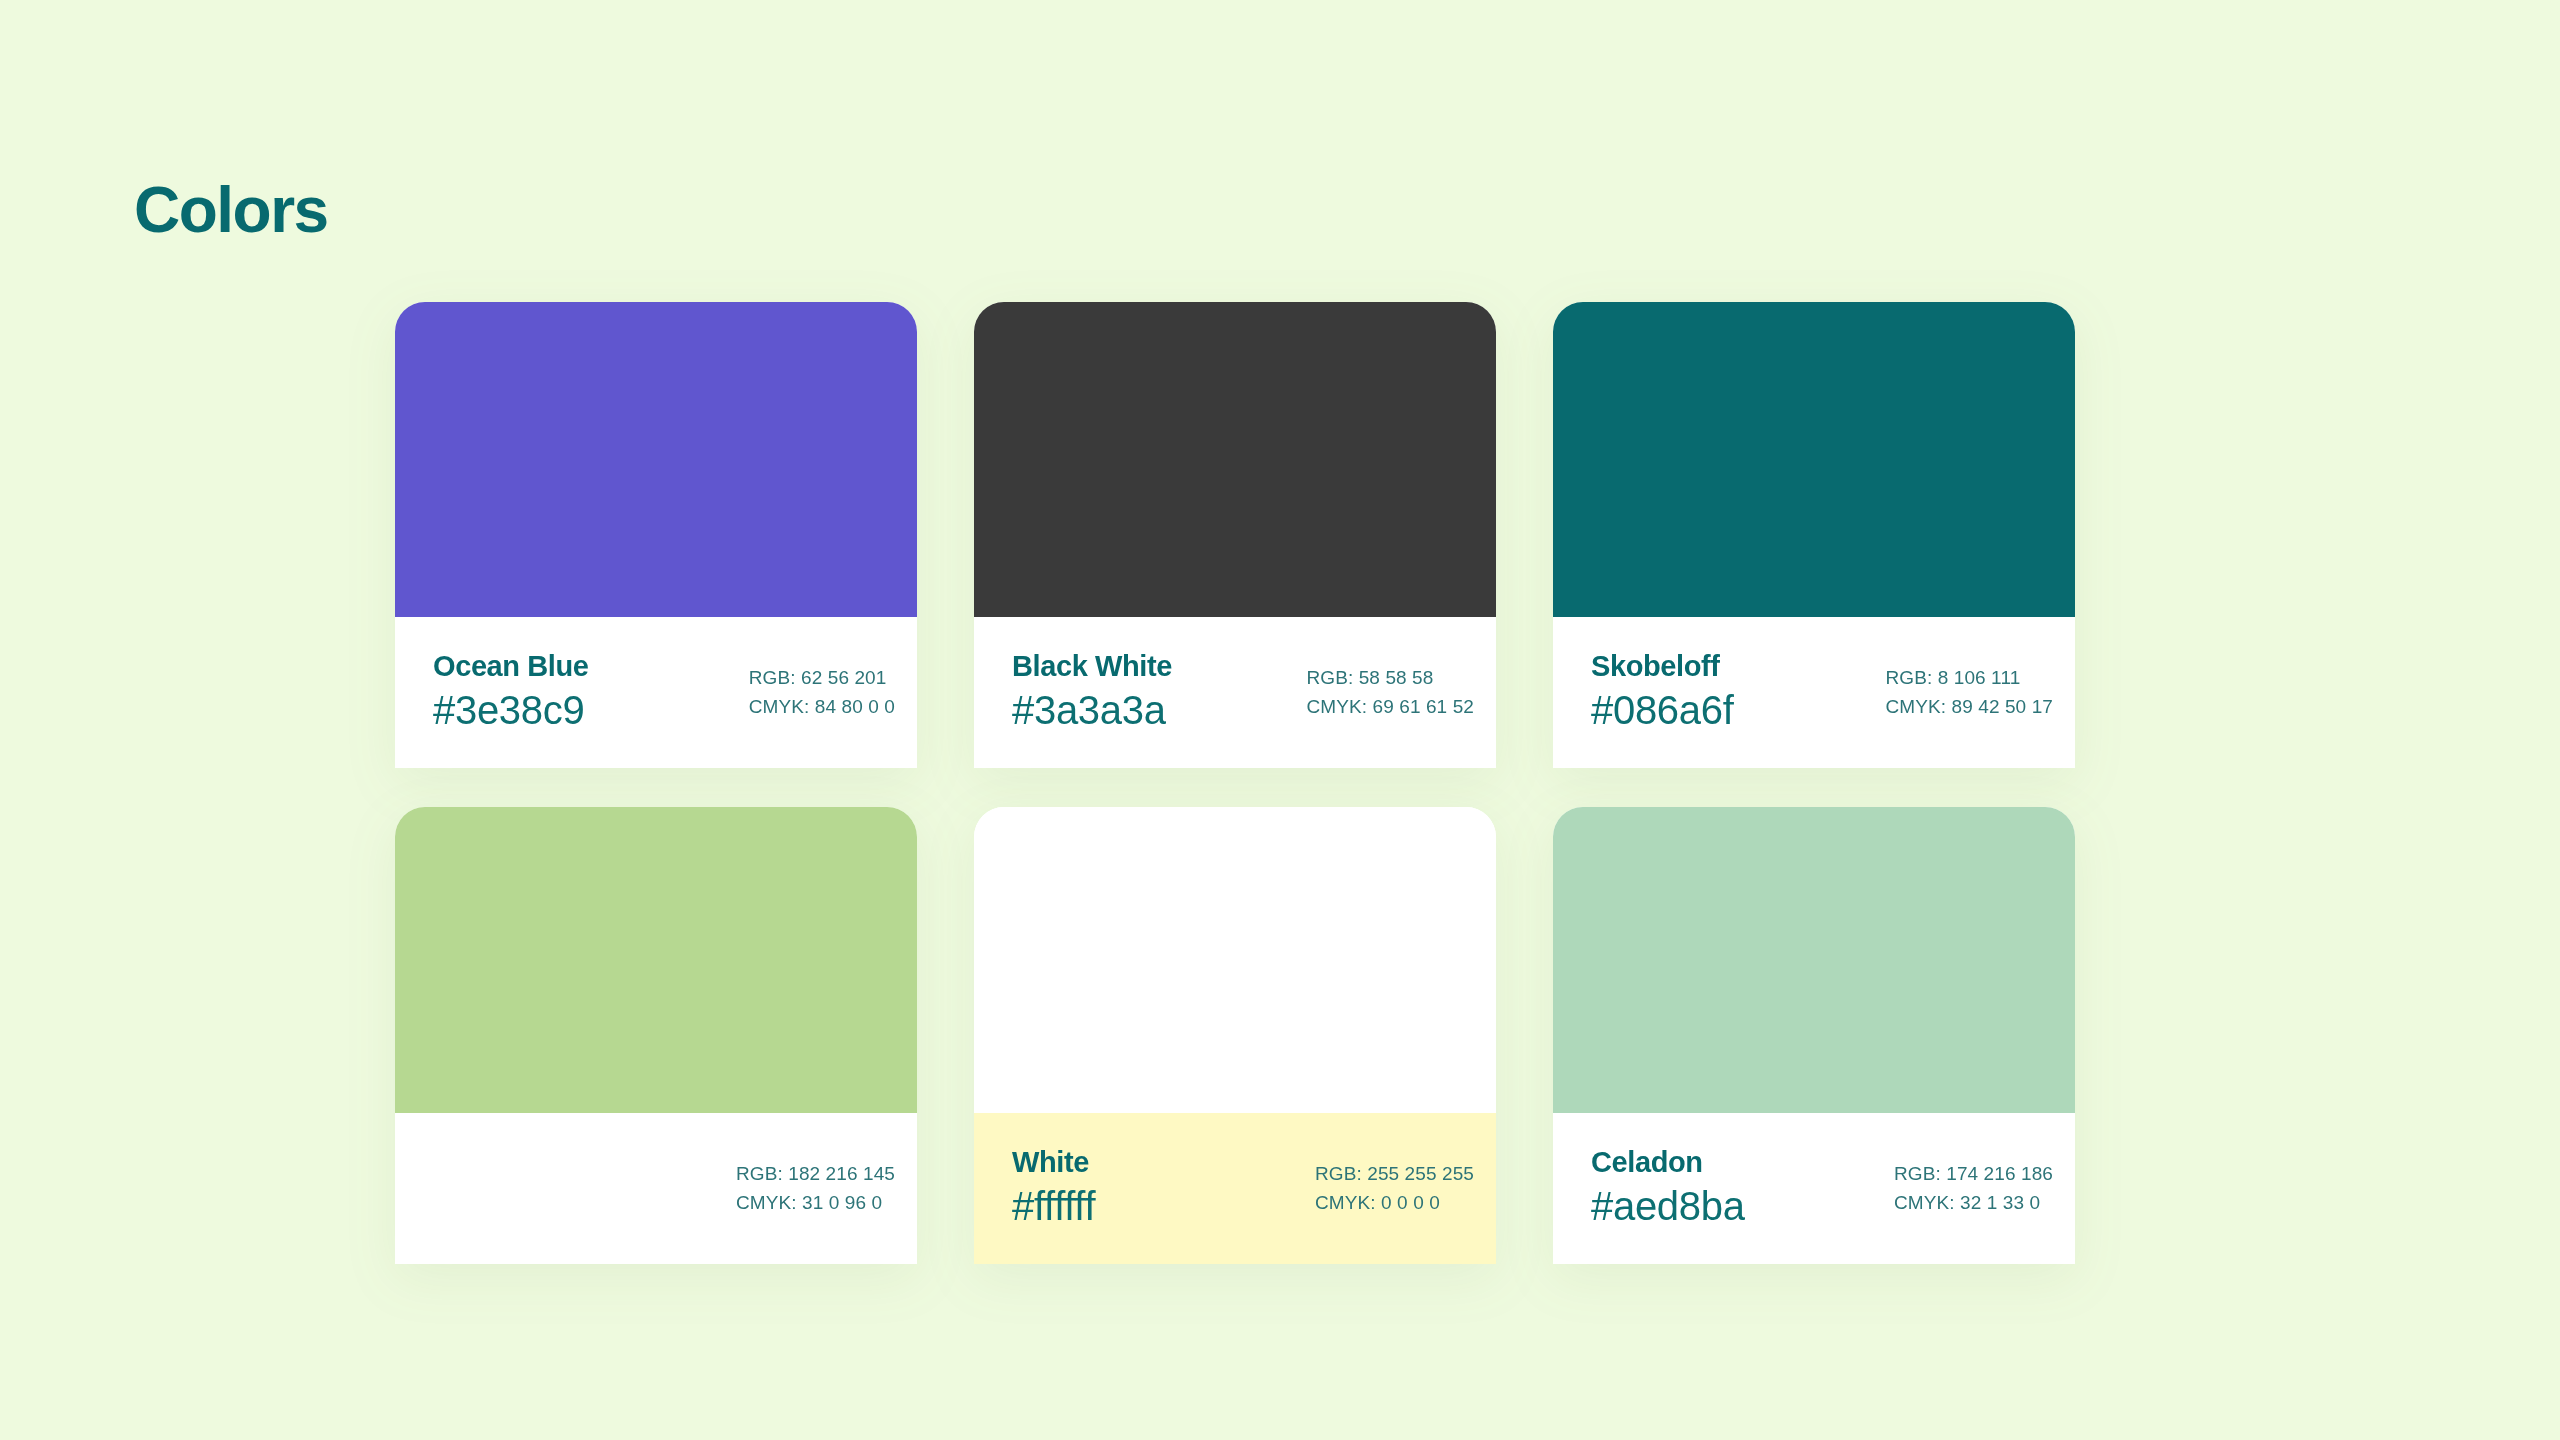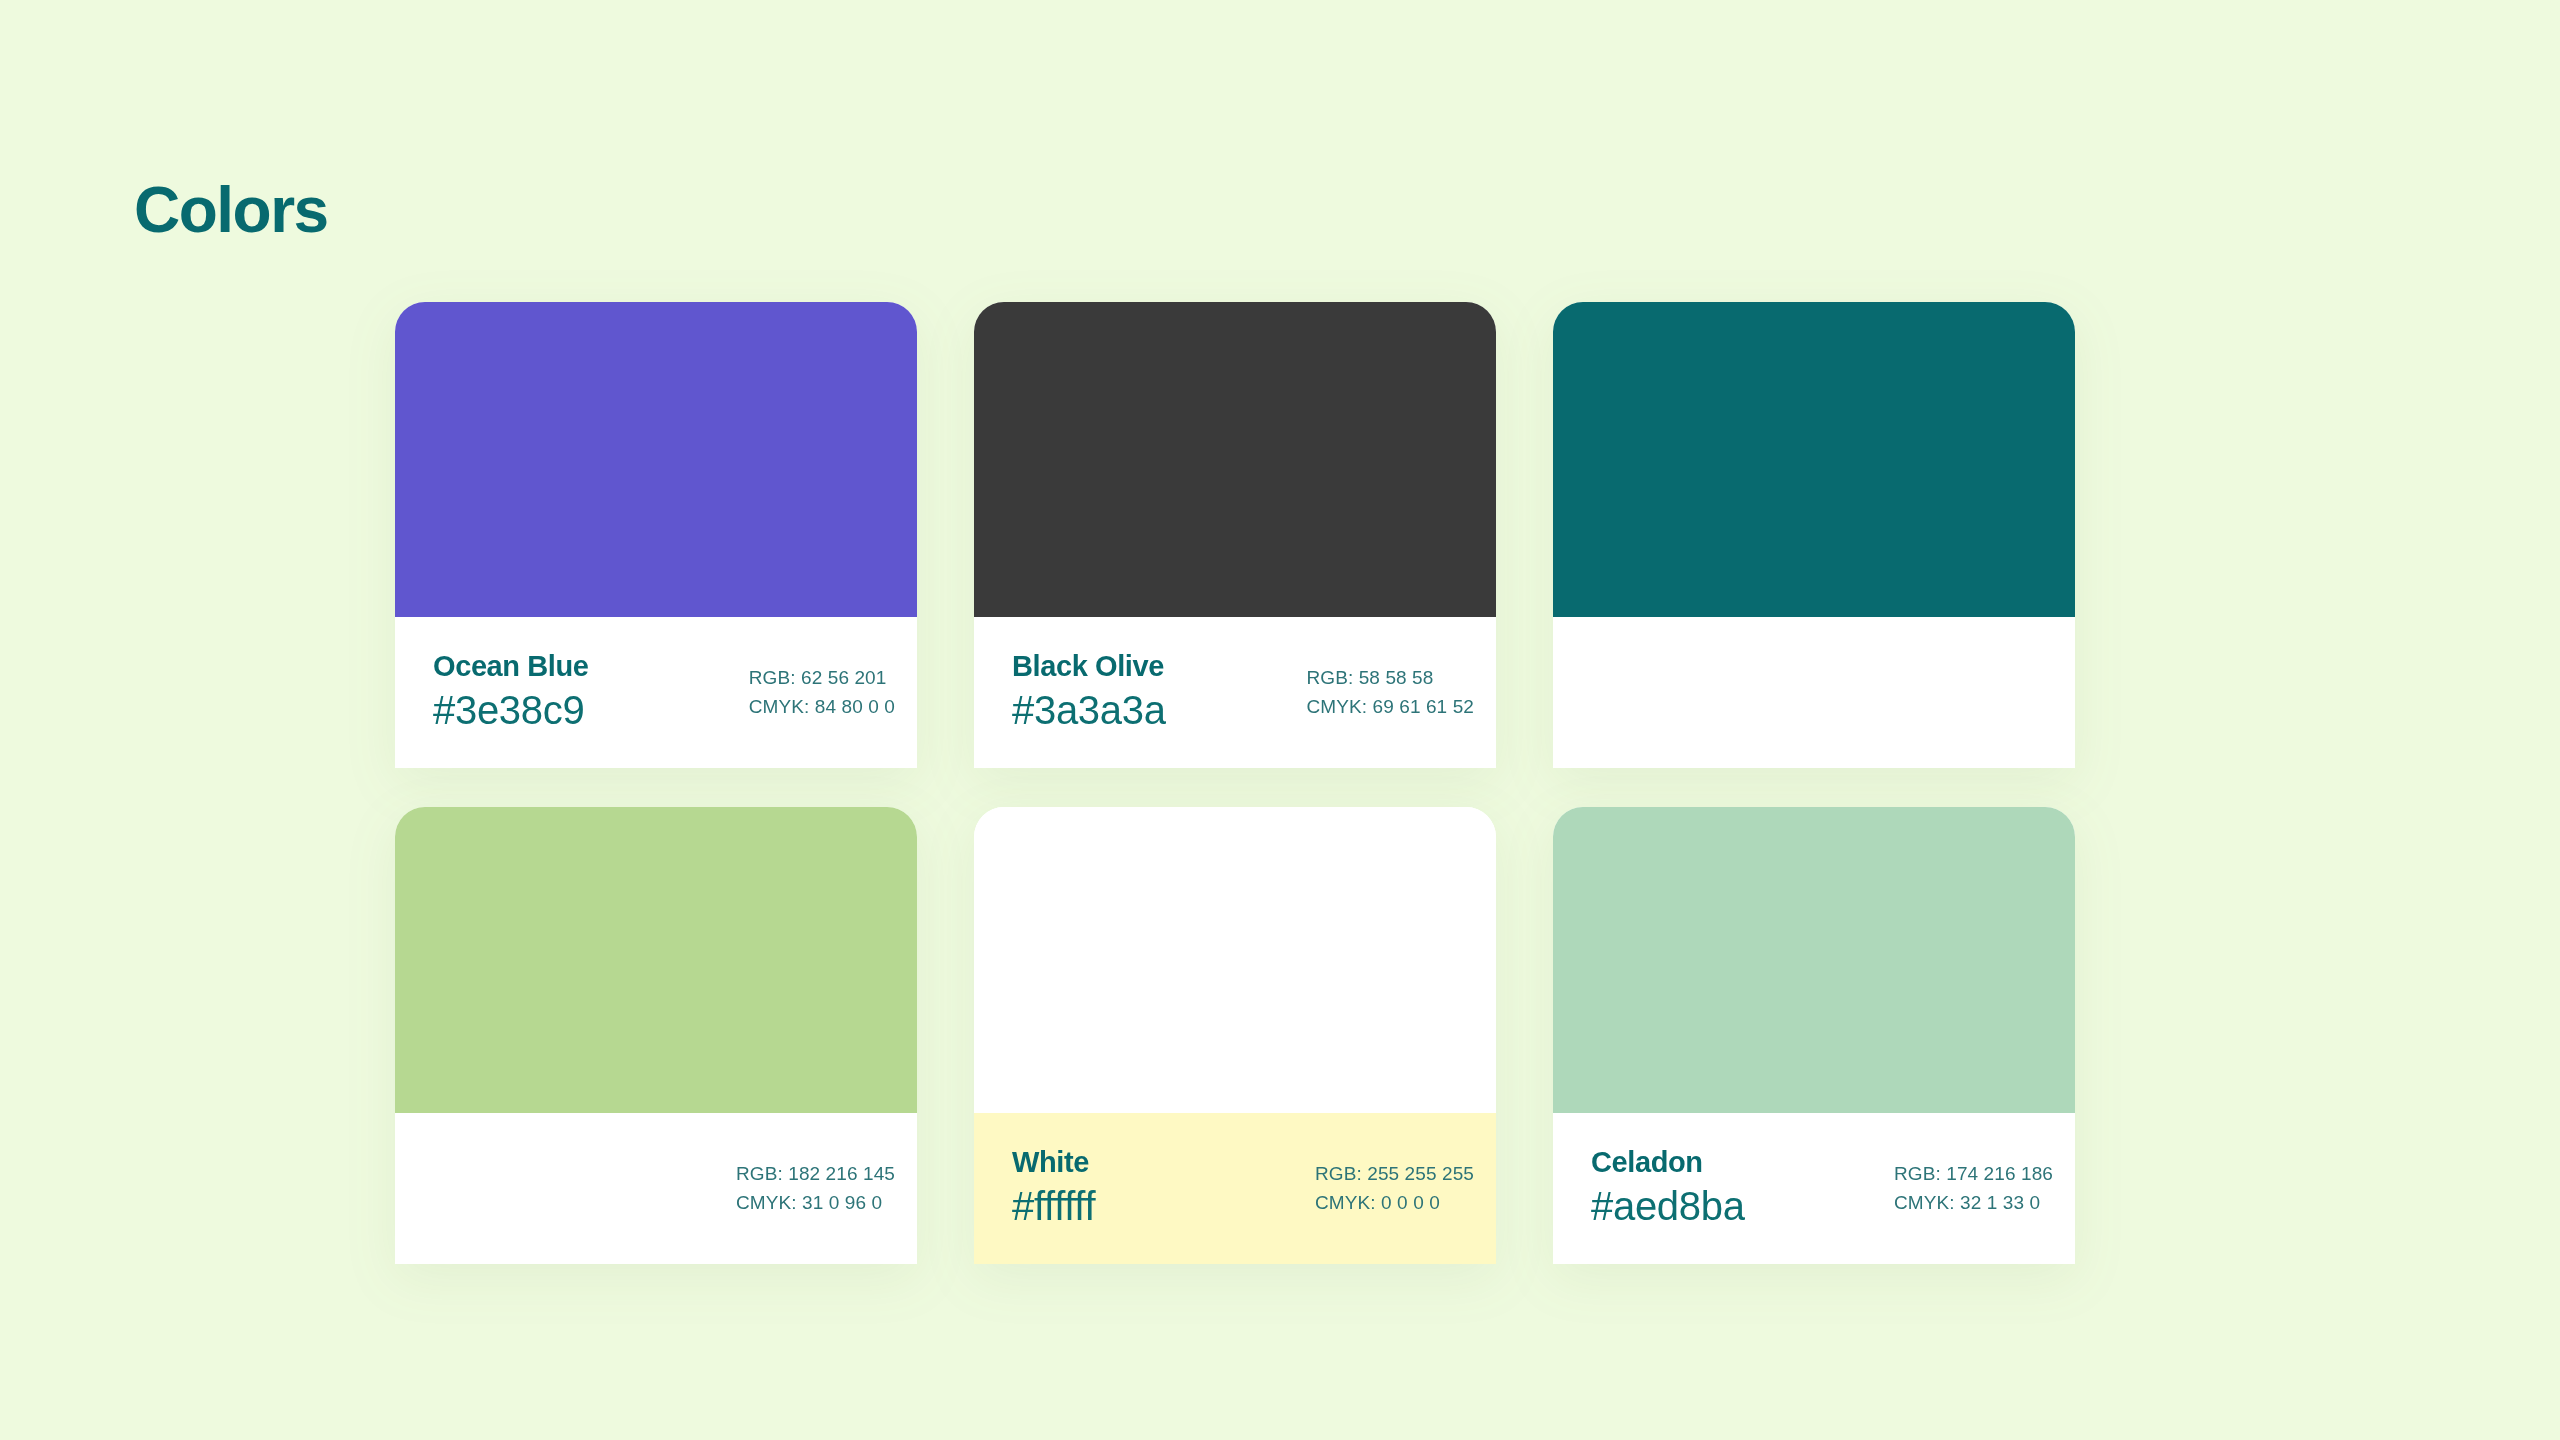--- a/index.html
+++ b/index.html
@@ -130,32 +130,42 @@
           <div>RGB: 62 56 201</div>
           <div>CMYK: 84 80 0 0</div>
         </div>
       </div>
     </div>
 
     <div class="swatch-card">
       <div class="swatch-color" style="background: rgb(58, 58, 58);"></div>
       <div class="swatch-info">
         <div class="swatch-identity">
-          <div class="swatch-name">Black Olive</div>
+          <div class="swatch-name">Black White</div>
           <div class="swatch-hex">#3a3a3a</div>
         </div>
         <div class="swatch-values">
           <div>RGB: 58 58 58</div>
           <div>CMYK: 69 61 61 52</div>
         </div>
       </div>
     </div>
 
     <div class="swatch-card">
       <div class="swatch-color" style="background: rgb(8, 106, 111);"></div>
+      <div class="swatch-info">
+        <div class="swatch-identity">
+          <div class="swatch-name">Skobeloff</div>
+          <div class="swatch-hex">#086a6f</div>
+        </div>
+        <div class="swatch-values">
+          <div>RGB: 8 106 111</div>
+          <div>CMYK: 89 42 50 17</div>
+        </div>
+      </div>
     </div>
 
     <div class="swatch-card row-two">
       <div class="swatch-color" style="background: rgb(182, 216, 145);"></div>
       <div class="swatch-info">
         <div class="swatch-values">
           <div>RGB: 182 216 145</div>
           <div>CMYK: 31 0 96 0</div>
         </div>
       </div>

